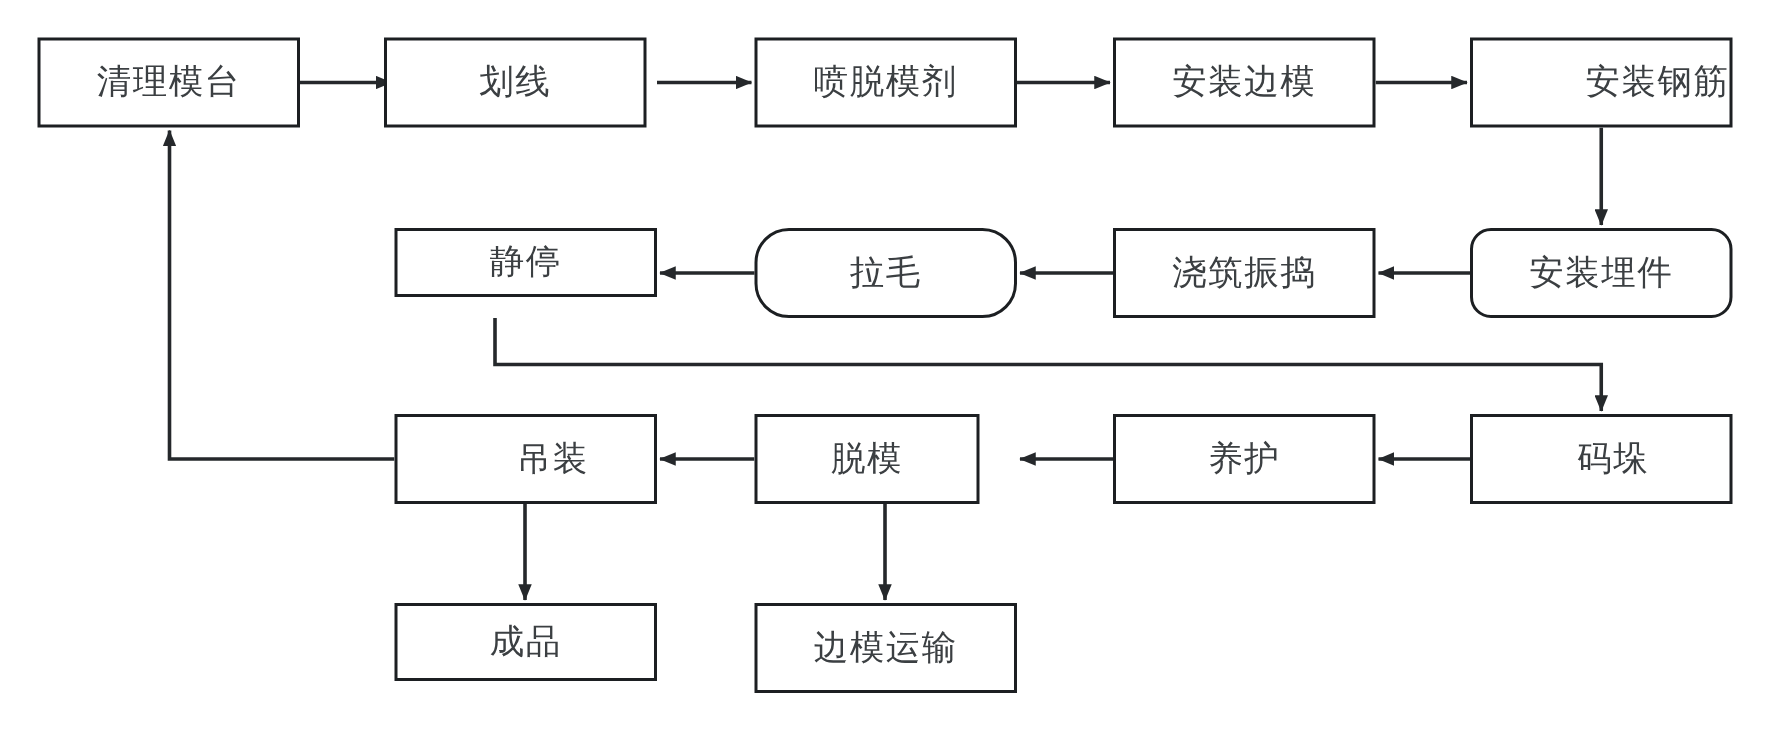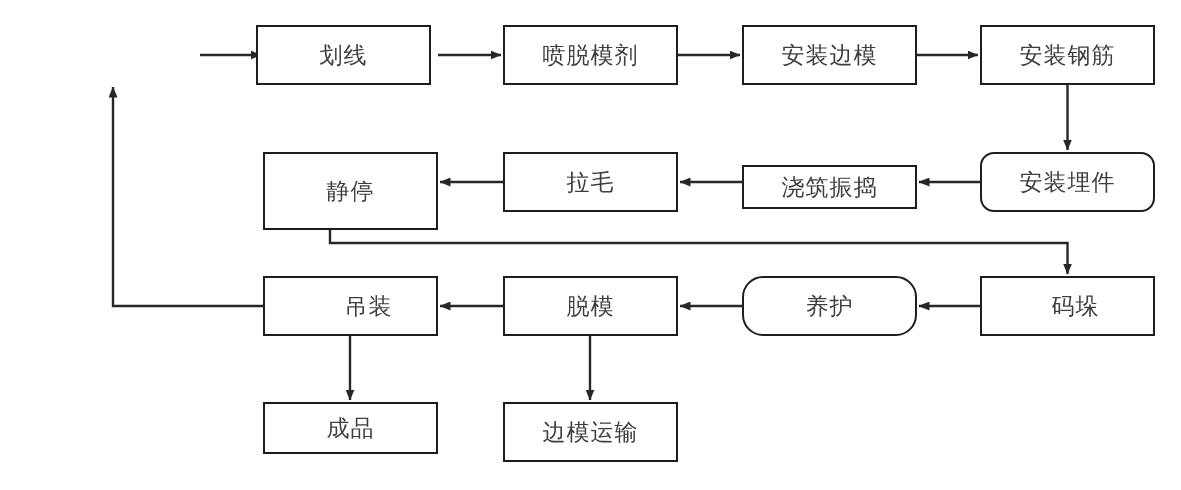--- a/index.html
+++ b/index.html
@@ -74,62 +74,65 @@
       <path d="M742,306 L680,306" marker-end="url(#arrowhead)"></path>
       <path d="M503,306 L440,306" marker-end="url(#arrowhead)"></path>
 
       <path d="M350,336 L350,400" marker-end="url(#arrowhead)"></path>
       <path d="M590,336 L590,400" marker-end="url(#arrowhead)"></path>
 
       <path d="M263,306 L113,306 L113,87" marker-end="url(#arrowhead)"></path>
     </g>
   </svg>
 
+  <div class="node" style="left:25px; top:25px; width:175px; height:60px;">
+    <span class="node-label">清理模台</span>
+  </div>
 
   <div class="node" style="left:256px; top:25px; width:175px; height:60px;">
     <span class="node-label">划线</span>
   </div>
 
   <div class="node" style="left:503px; top:25px; width:175px; height:60px;">
     <span class="node-label">喷脱模剂</span>
   </div>
 
   <div class="node" style="left:742px; top:25px; width:175px; height:60px;">
     <span class="node-label">安装边模</span>
   </div>
 
-  <div class="node" style="left:980px; top:25px; width:175px; height:60px;">
+  <div class="node" style="left:980px; top:25px; width:175px; height:60px;justify-content:flex-end;">
     <span class="node-label">安装钢筋</span>
   </div>
 
   <div class="node" style="left:980px; top:152px; width:175px; height:60px;border-radius:14px;">
     <span class="node-label">安装埋件</span>
   </div>
 
-  <div class="node" style="left:742px; top:165px; width:175px; height:44px;">
+  <div class="node" style="left:742px; top:152px; width:175px; height:60px;">
     <span class="node-label">浇筑振捣</span>
   </div>
 
-  <div class="node" style="left:503px; top:152px; width:175px; height:60px;">
+  <div class="node" style="left:503px; top:152px; width:175px; height:60px;border-radius:23px;">
     <span class="node-label">拉毛</span>
   </div>
 
-  <div class="node" style="left:263px; top:152px; width:175px; height:78px;">
+  <div class="node" style="left:263px; top:152px; width:175px; height:46px;">
     <span class="node-label">静停</span>
   </div>
 
   <div class="node" style="left:980px; top:276px; width:175px; height:60px;padding-left:16px;">
     <span class="node-label">码垛</span>
   </div>
 
-  <div class="node" style="left:742px; top:276px; width:175px; height:60px;border-radius:21px;">
+  <div class="node" style="left:742px; top:276px; width:175px; height:60px;">
     <span class="node-label">养护</span>
   </div>
 
-  <div class="node" style="left:503px; top:276px; width:175px; height:60px;justify-content:center;">
+  <div class="node" style="left:503px; top:276px; width:150px; height:60px;justify-content:center;">
     <span class="node-label">脱模</span>
   </div>
 
   <div class="node" style="left:263px; top:276px; width:175px; height:60px;padding-left:36px;">
     <span class="node-label">吊装</span>
   </div>
 
   <div class="node" style="left:263px; top:402px; width:175px; height:52px;">
     <span class="node-label">成品</span>
   </div>

